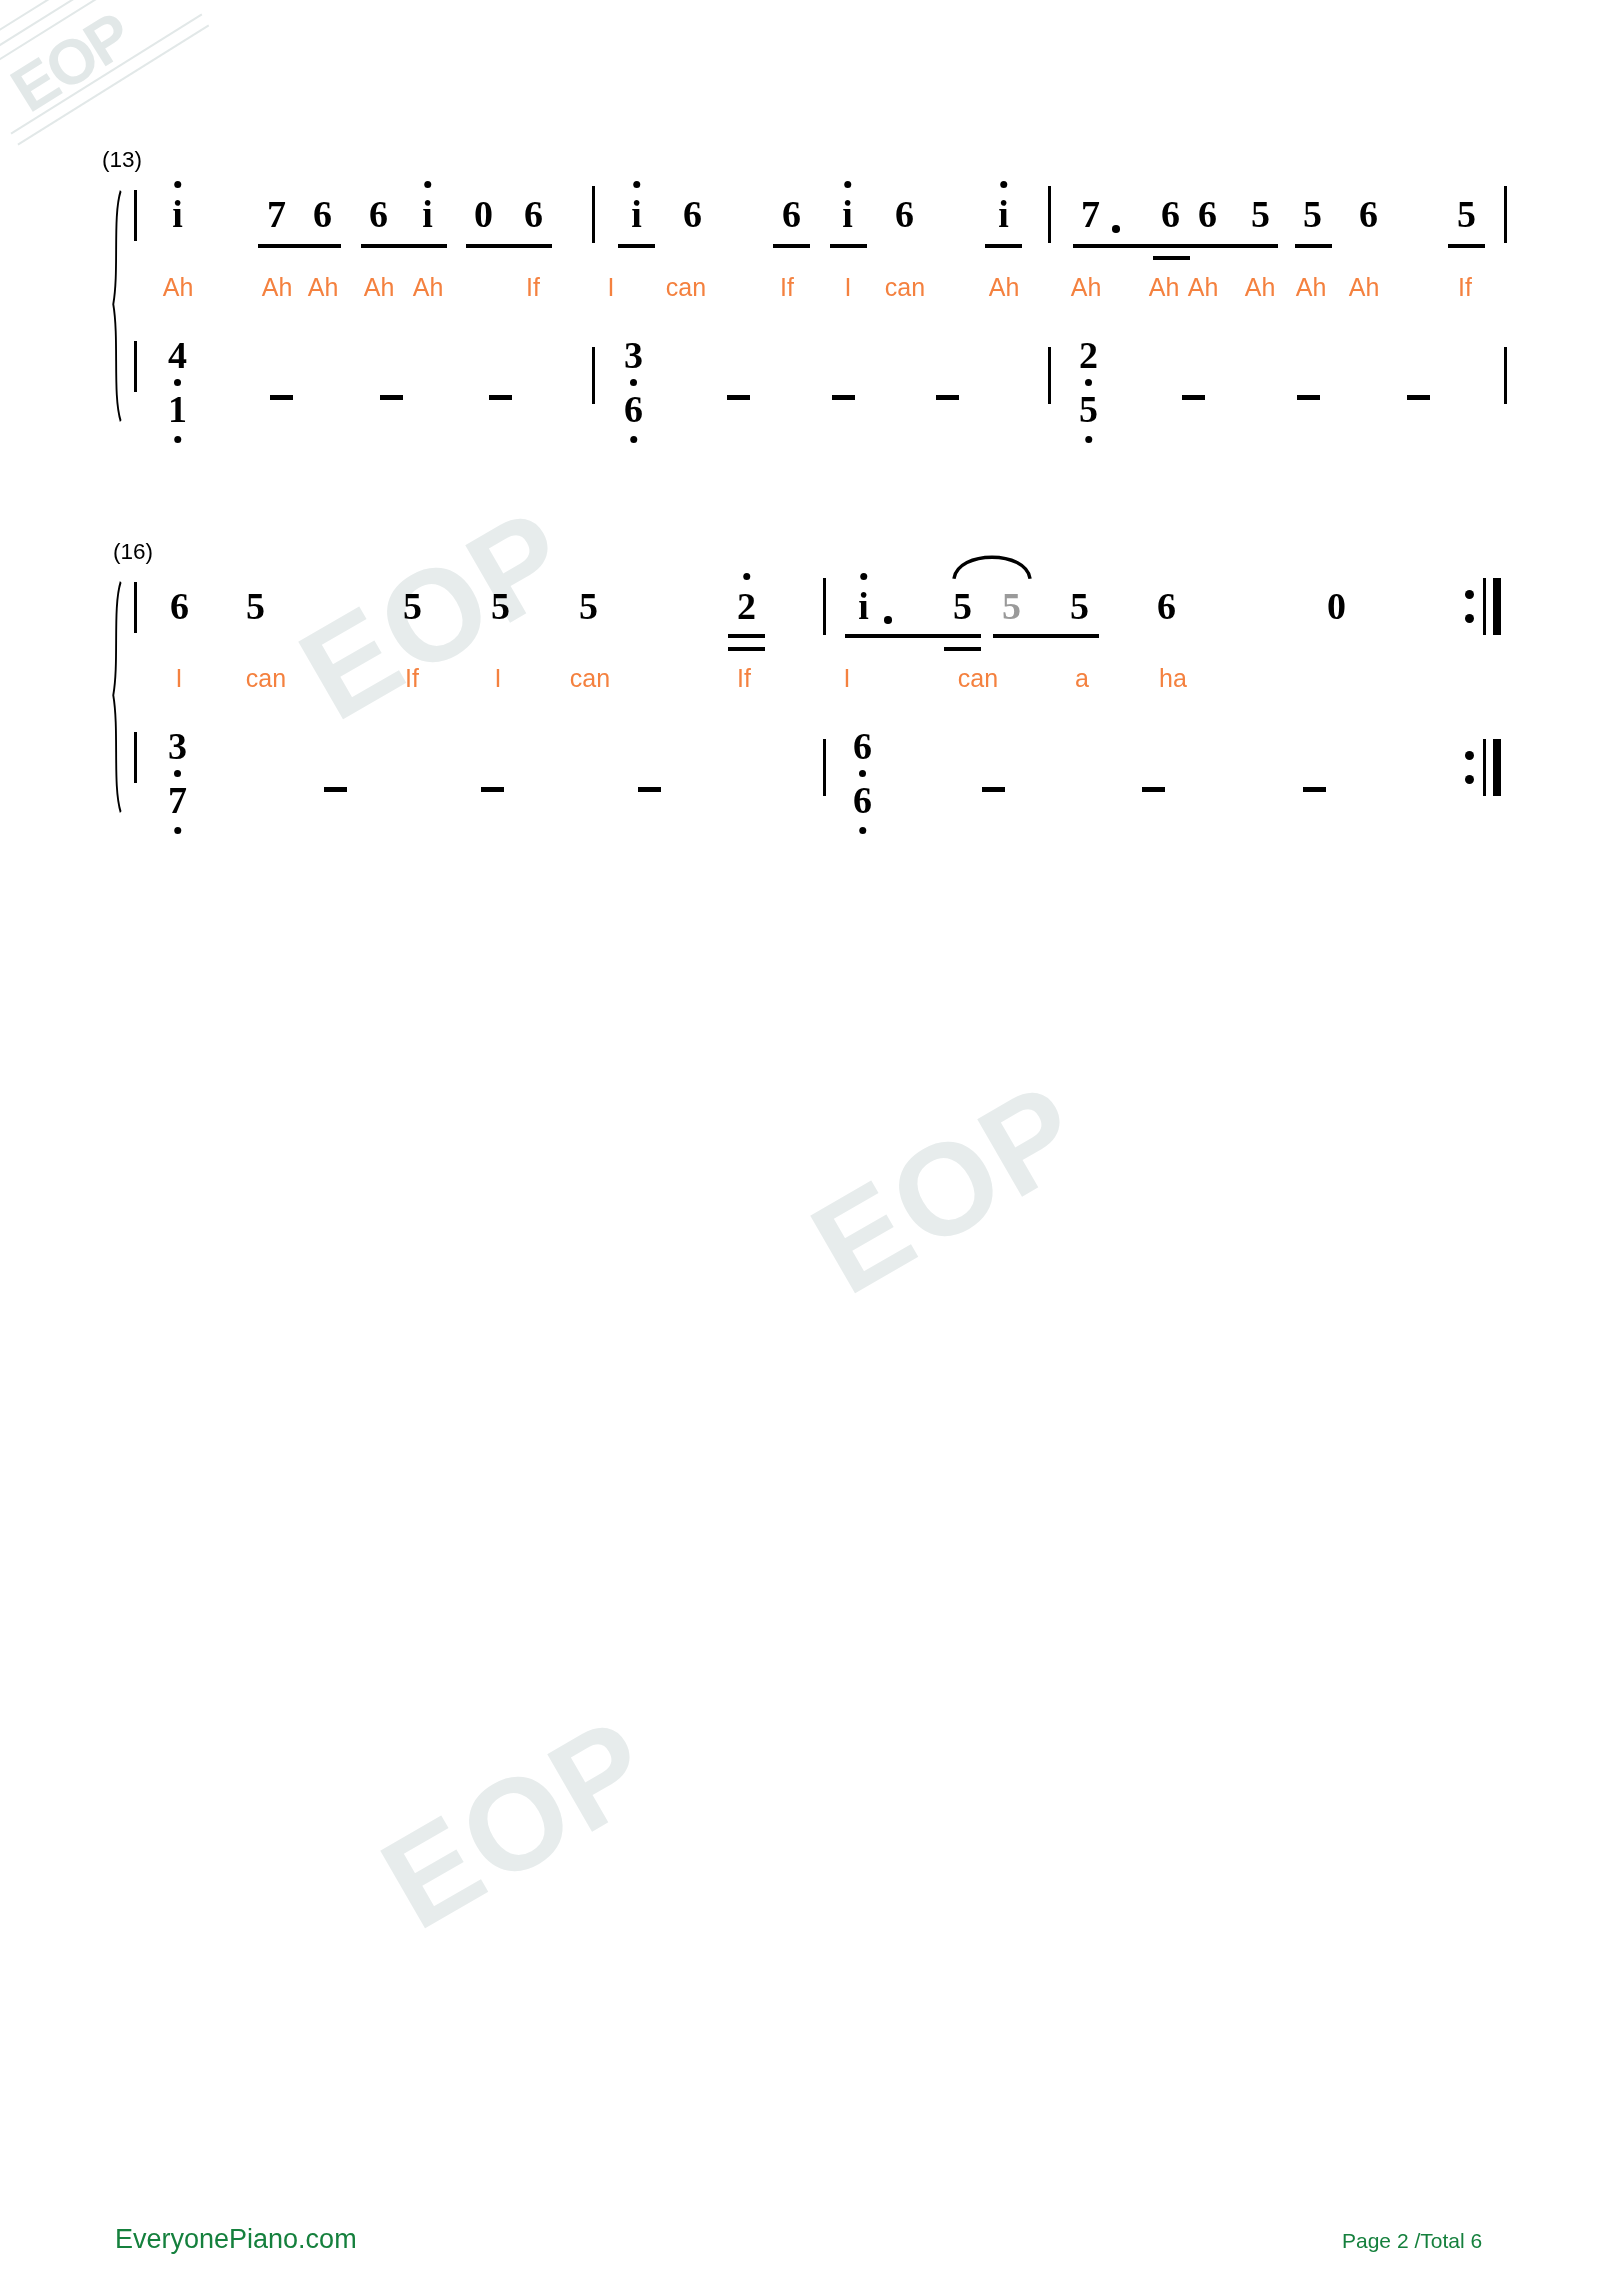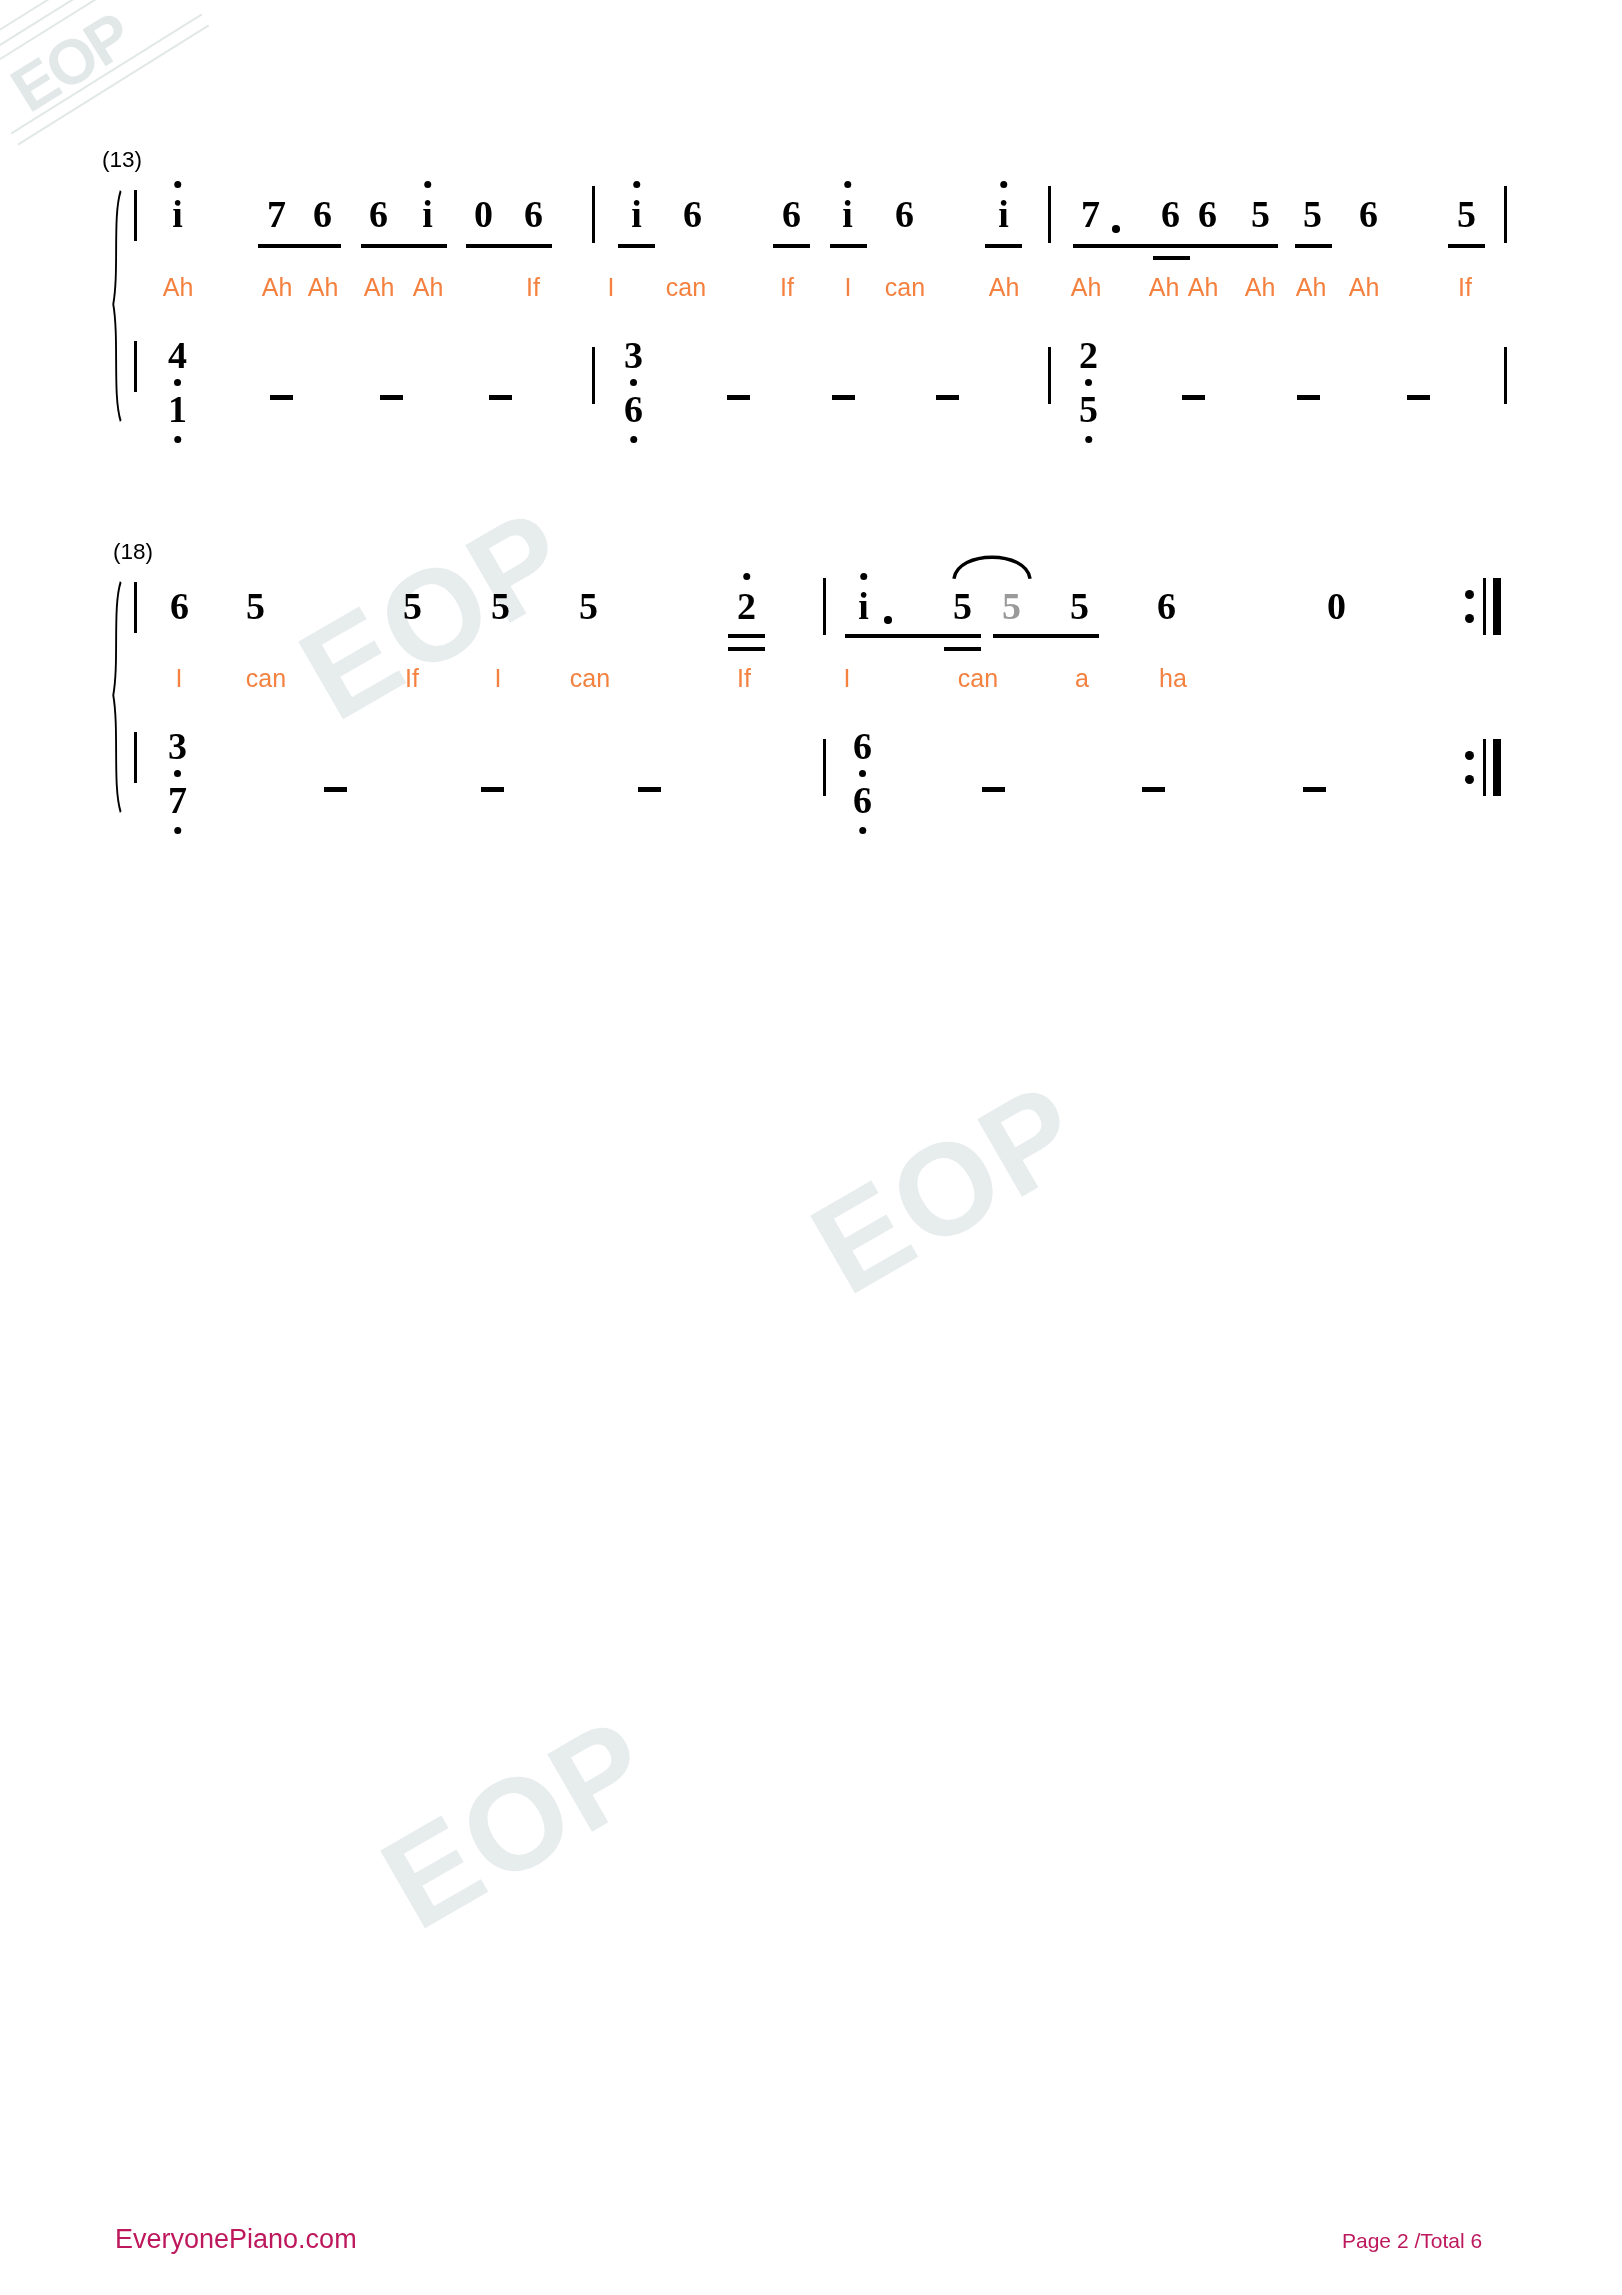--- a/index.html
+++ b/index.html
@@ -95,21 +95,21 @@
     margin:4.8px auto 4.1px auto;
   }
   .chord .bot{position:relative;display:block;}
   .chord .bot .octdot-dn{
     position:absolute;left:50%;transform:translateX(-50%);
     width:7.5px;height:7.5px;border-radius:50%;background:#000;bottom:-15px;
   }
 
   
   .footer-left,.footer-right{
-    position:absolute;font-family:"Liberation Sans",sans-serif;color:#be185d;
+    position:absolute;font-family:"Liberation Sans",sans-serif;color:#15803d;
     white-space:nowrap;
   }
   .footer-left{font-size:27px;}
   .footer-right{font-size:21px;}
 </style>
 </head>
 <body>
 
 <div class="corner-logo">
   <div class="cl-line" style="top:23px;"></div>
@@ -262,21 +262,21 @@
   </div>
   <div class="dash" style="left:1182px;top:395px;"></div>
   <div class="dash" style="left:1297px;top:395px;"></div>
   <div class="dash" style="left:1407px;top:395px;"></div>
 
   <div class="barline thin" style="left:1504px;top:347px;height:57px;"></div>
 </div>
 
 <div class="system" id="sys2">
 
-  <div class="meas-label" style="left:113px;top:539px;">(18)</div>
+  <div class="meas-label" style="left:113px;top:539px;">(16)</div>
 
   <div class="brace" style="left:102px;top:579px;">
     <svg width="27" height="236" viewBox="0 0 40 345">
       <path d="M34 2 C12 40, 30 120, 14 170 C30 222, 12 305, 34 343" fill="none" stroke="#000" stroke-width="5"></path>
     </svg>
   </div>
 
   <div class="barline" style="left:134px;top:582px;height:51px;"></div>
   <div class="barline" style="left:134px;top:732px;height:51px;"></div>
 

